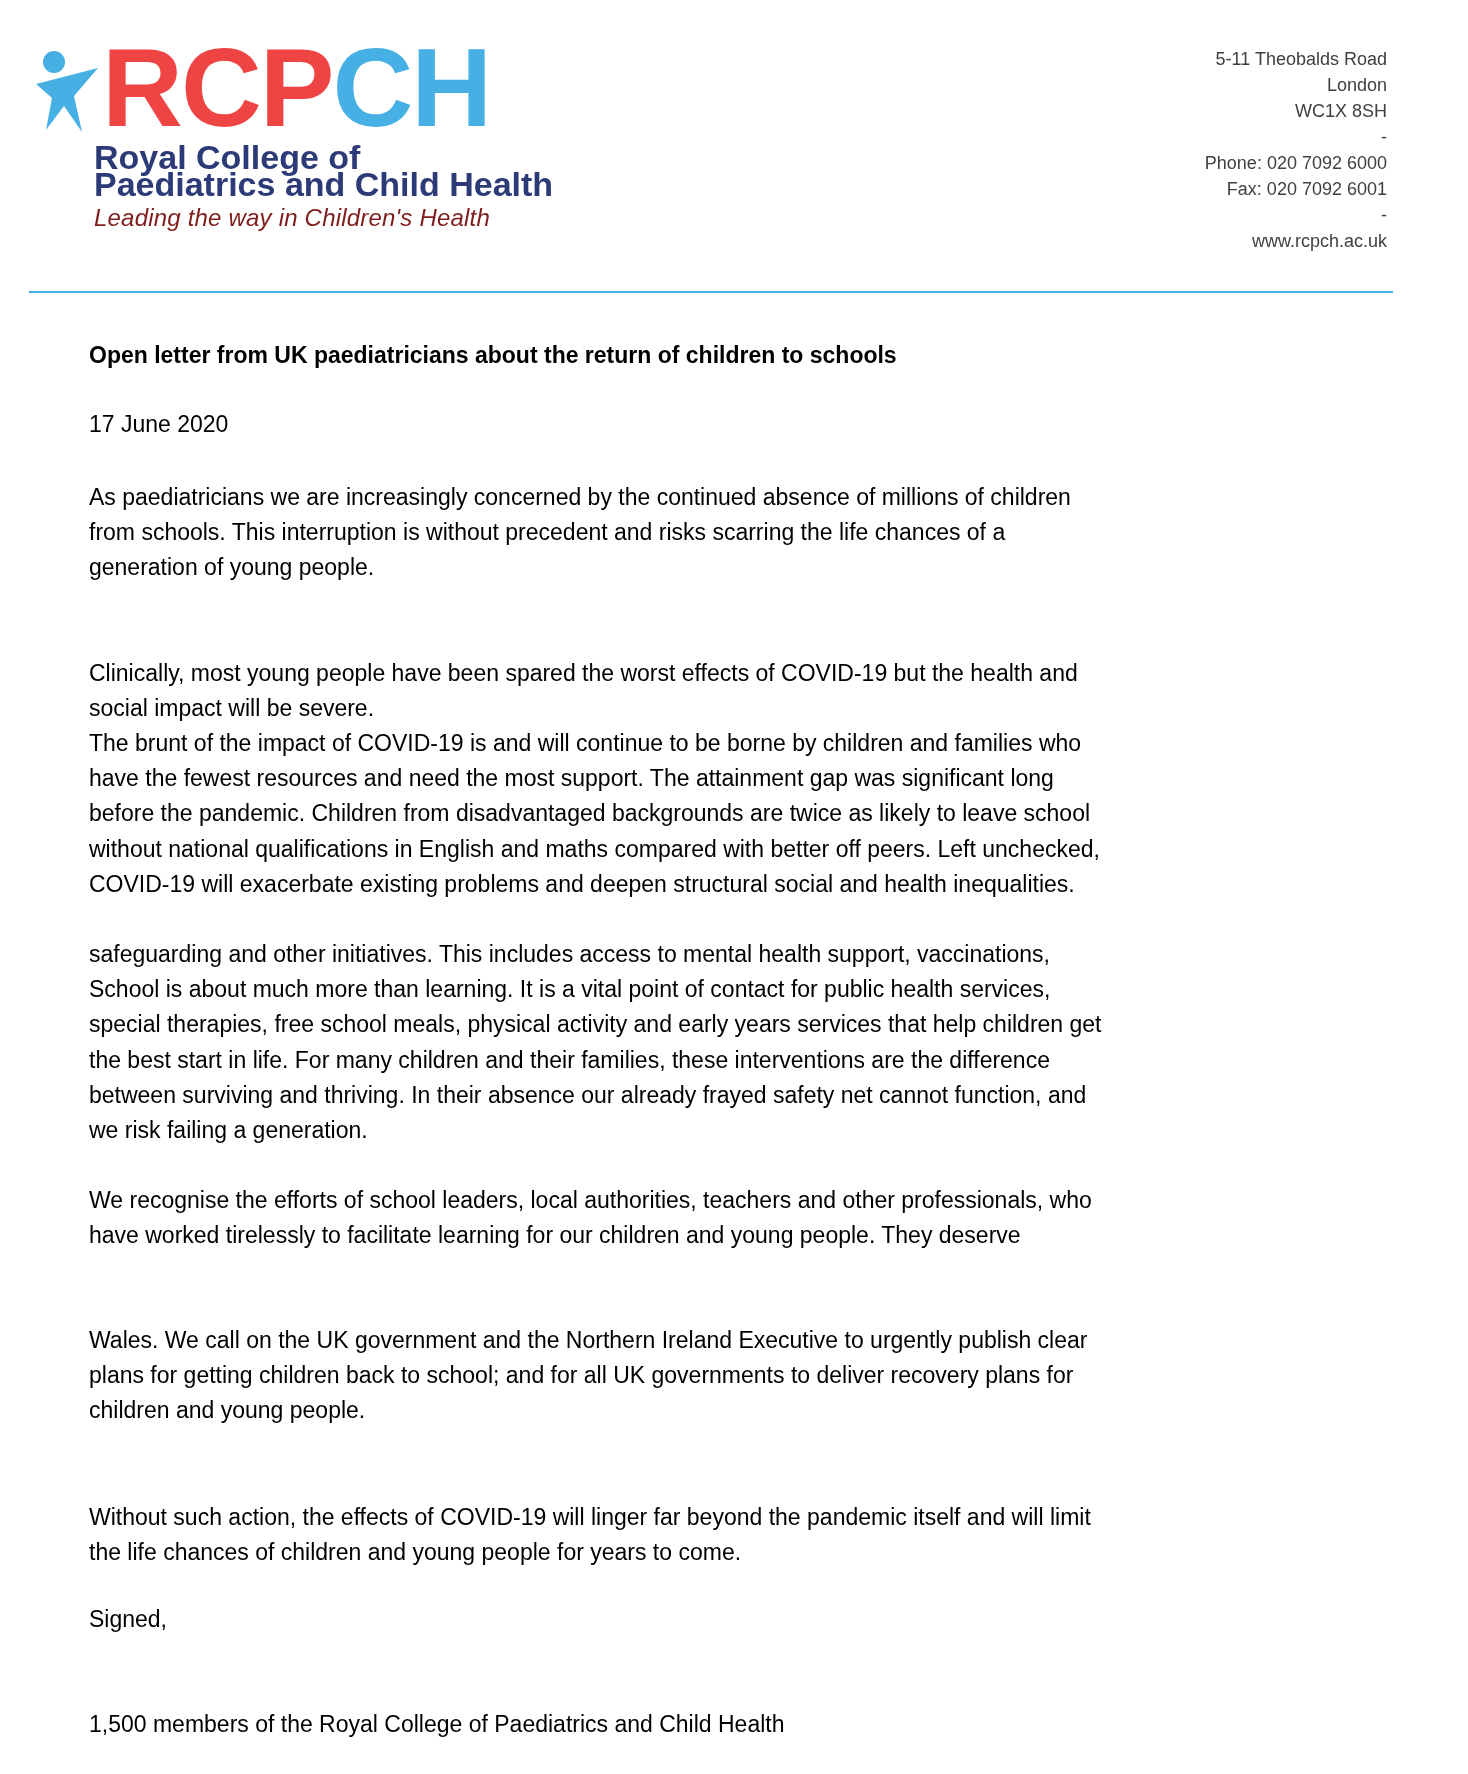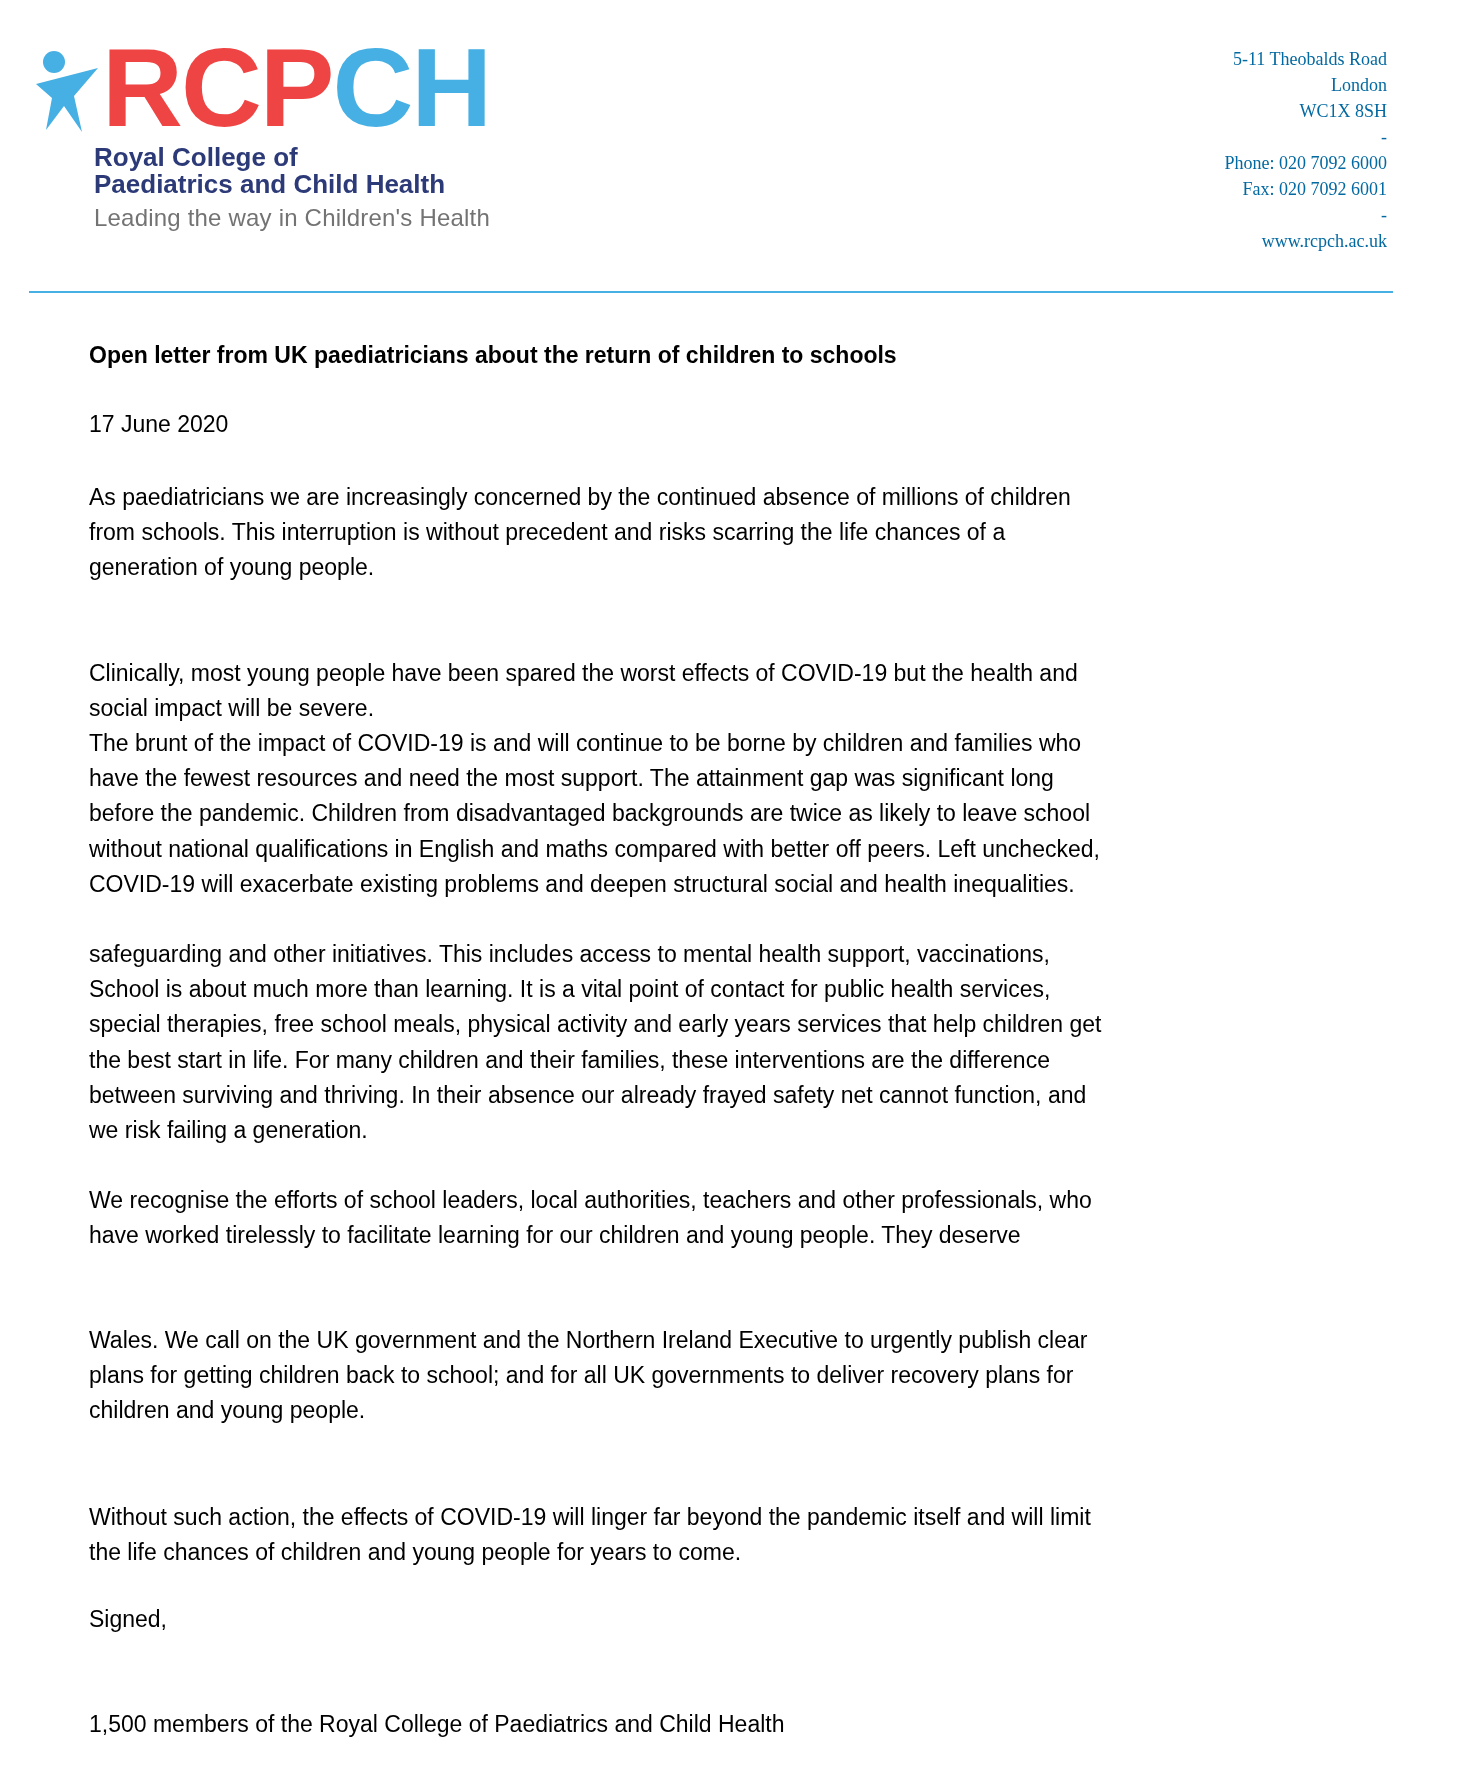--- a/index.html
+++ b/index.html
@@ -2,23 +2,23 @@
 <html><head>
   <meta charset="utf-8">
   <style>
     html, body { margin: 0; padding: 0; background: #ffffff; }
     body { width: 1468px; height: 1774px; position: relative; overflow: hidden; }
     .logo { position: absolute; left: 28px; top: 44px; width: 450px; height: 200px; }
     .logo-star { position: absolute; left: 6px; top: 4px; width: 66px; height: 86px; }
     .logo-letters { position: absolute; left: 74px; top: -12px; font-family: "Liberation Sans", sans-serif; font-weight: bold; font-size: 112px; letter-spacing: -2px; line-height: 112px; white-space: nowrap; }
     .logo-letters .dk { color: #ef4444; }
     .logo-letters .lt { color: #46afe3; }
-    .logo-name { position: absolute; left: 66px; top: 100px; font-family: "Liberation Sans", sans-serif; font-weight: bold; font-size: 26px; line-height: 27px; color: #2d3a78; white-space: nowrap; }
-    .logo-tagline { position: absolute; left: 66px; top: 160px; font-family: "Liberation Sans", sans-serif; font-size: 24px; color: #737373; white-space: nowrap; letter-spacing: 0.2px; }
-    .address { position: absolute; right: 81px; top: 46px; text-align: right; font-family: Liberation Serif, serif; font-size: 18px; line-height: 26px; color: #0369a1; }
+    .logo-name { position: absolute; left: 66px; top: 100px; font-family: "Liberation Sans", sans-serif; font-weight: bold; font-size: 34px; line-height: 27px; color: #2d3a78; white-space: nowrap; }
+    .logo-tagline { position: absolute; left: 66px; top: 160px; font-family: "Liberation Sans", sans-serif; font-style: italic; font-size: 24px; color: #7f1d1d; white-space: nowrap; letter-spacing: 0.2px; }
+    .address { position: absolute; right: 81px; top: 46px; text-align: right; font-family: Liberation Sans, sans-serif; font-size: 18px; line-height: 26px; color: #404040; }
     .address div { white-space: nowrap; }
     .rule { position: absolute; left: 29px; top: 291px; width: 1364px; height: 2px; background: #46afe3; }
     .content { position: absolute; left: 89px; top: 0; width: 1300px; font-family: "Liberation Sans", sans-serif; color: #000; }
     .title { position: absolute; top: 342px; font-weight: bold; font-size: 23px; white-space: nowrap; }
     .date { position: absolute; top: 411px; font-size: 23px; white-space: nowrap; }
     .para { position: absolute; font-size: 23px; line-height: 35.2px; }
     .para .ln { display: block; white-space: nowrap; }
     .signed { position: absolute; top: 1606px; font-size: 23px; white-space: nowrap; }
     .signatory { position: absolute; top: 1711px; font-size: 23px; white-space: nowrap; }
   </style>

